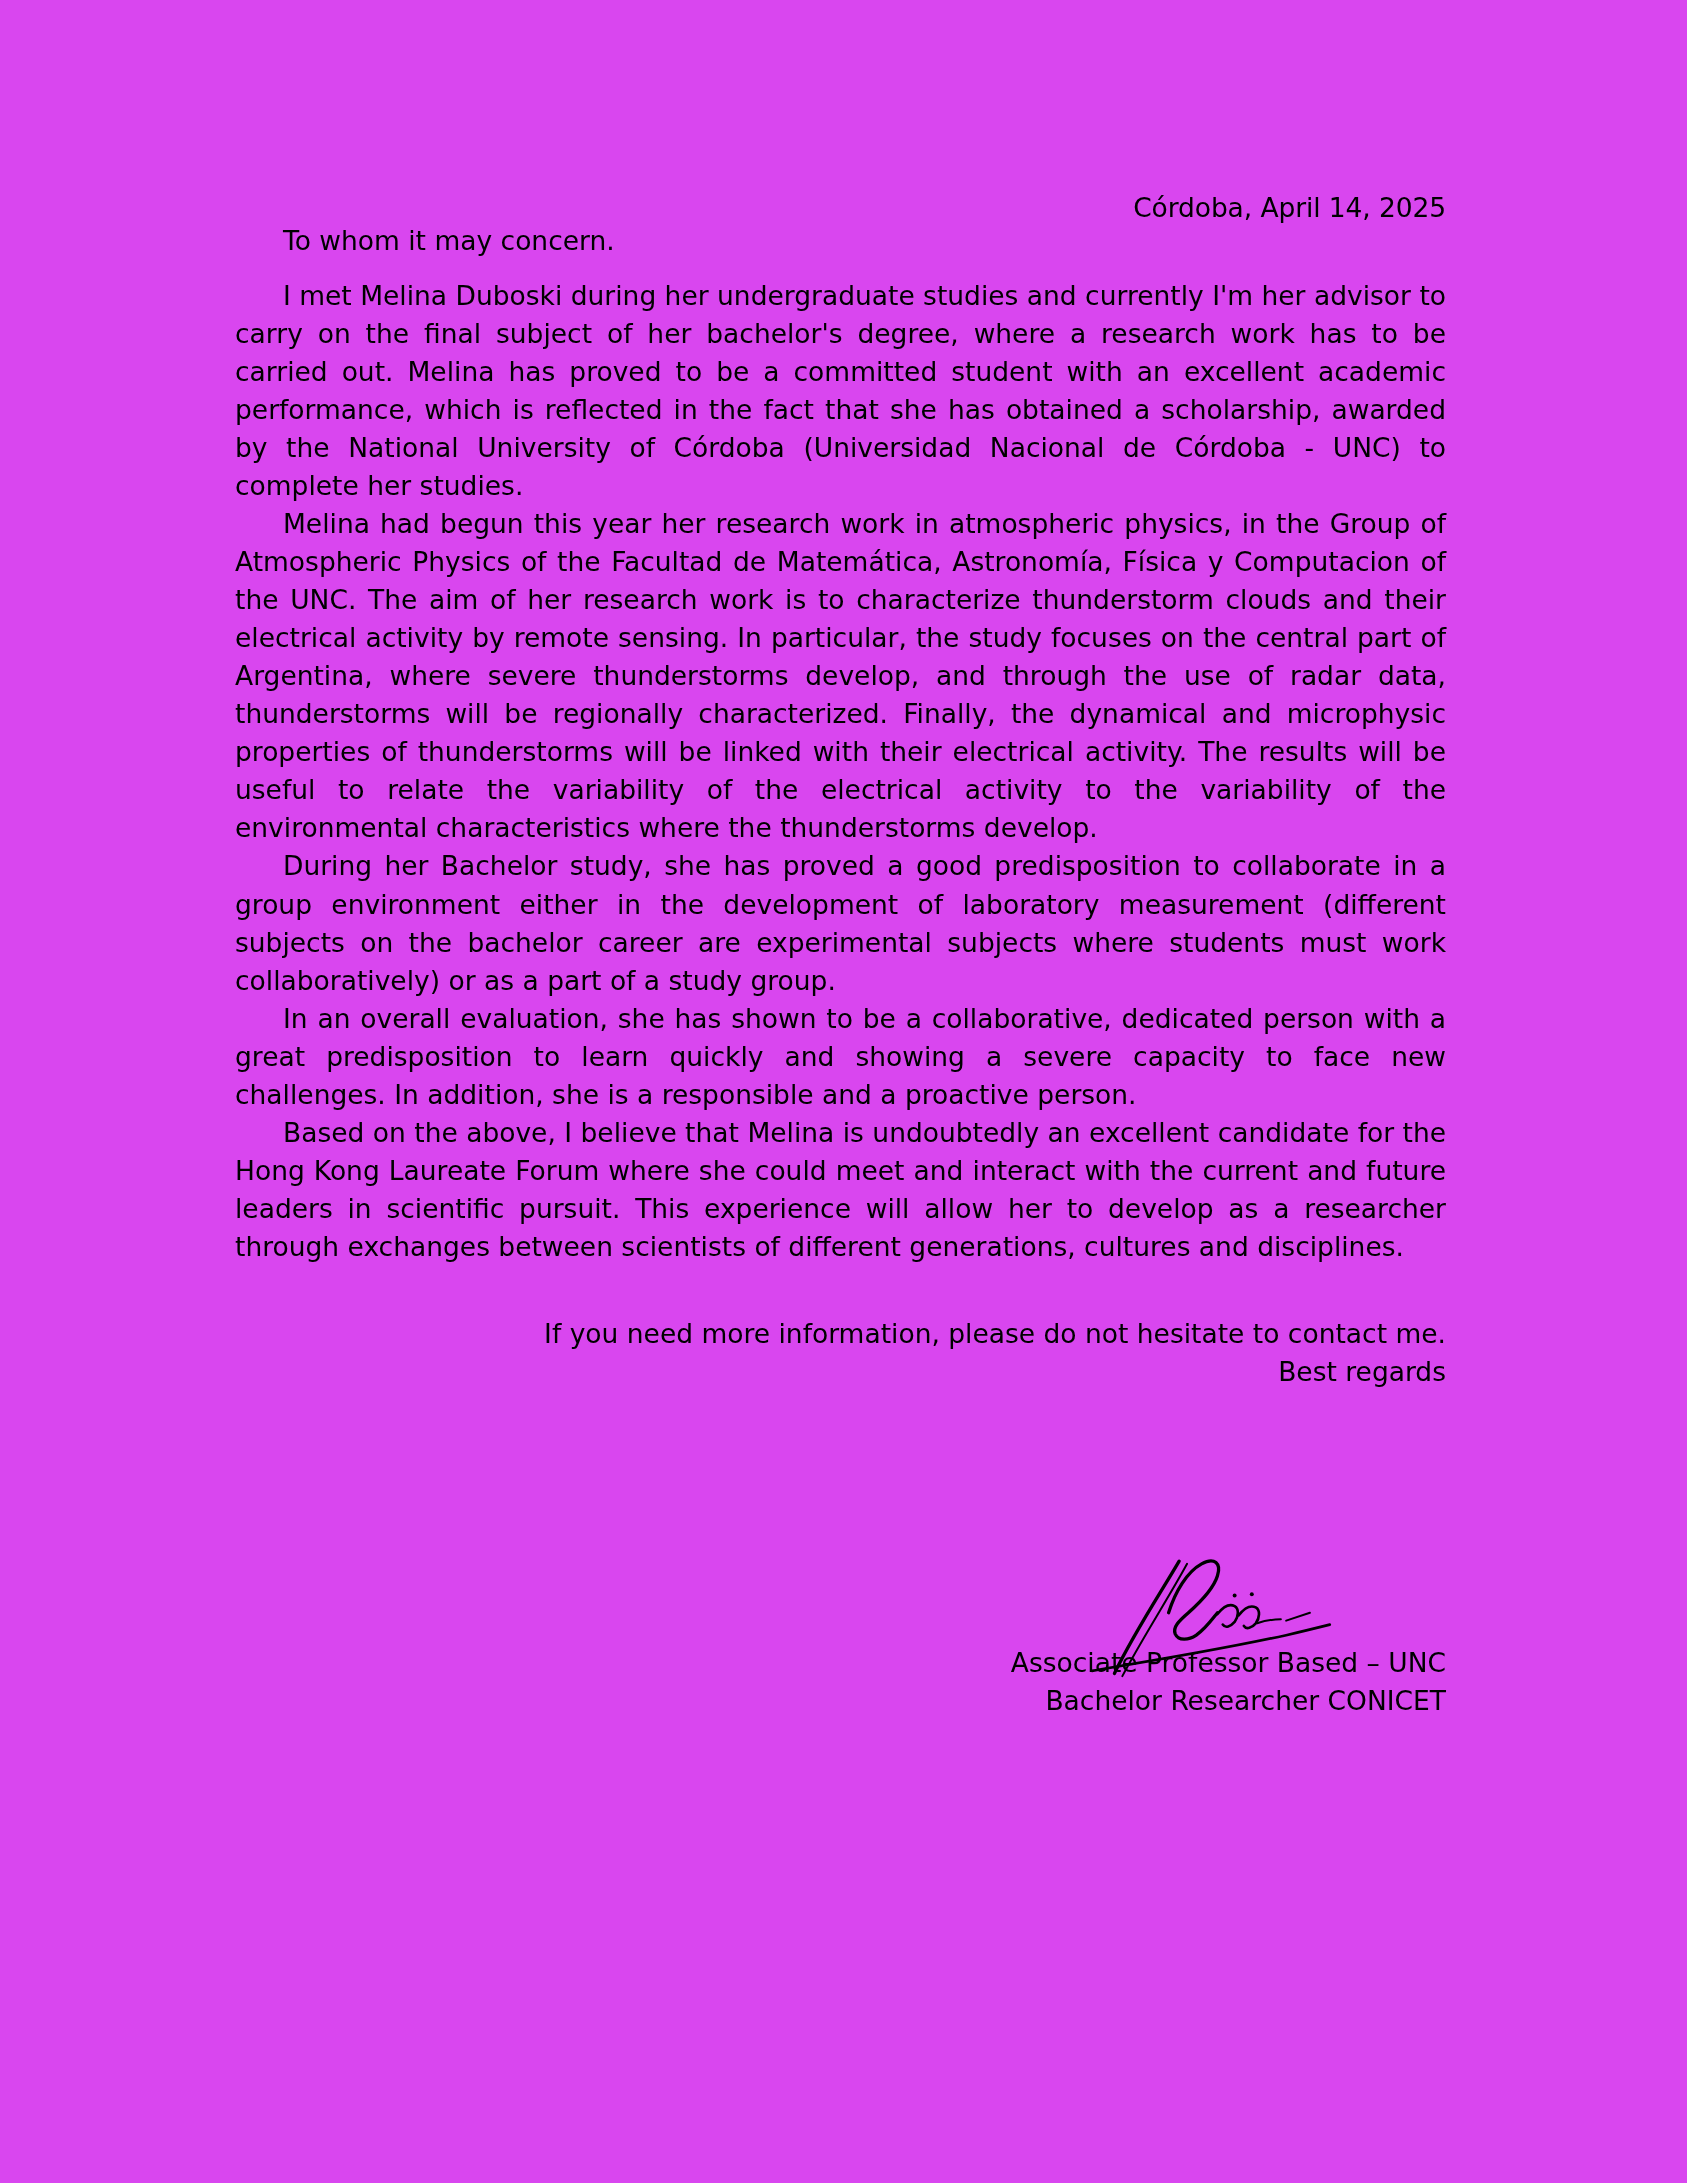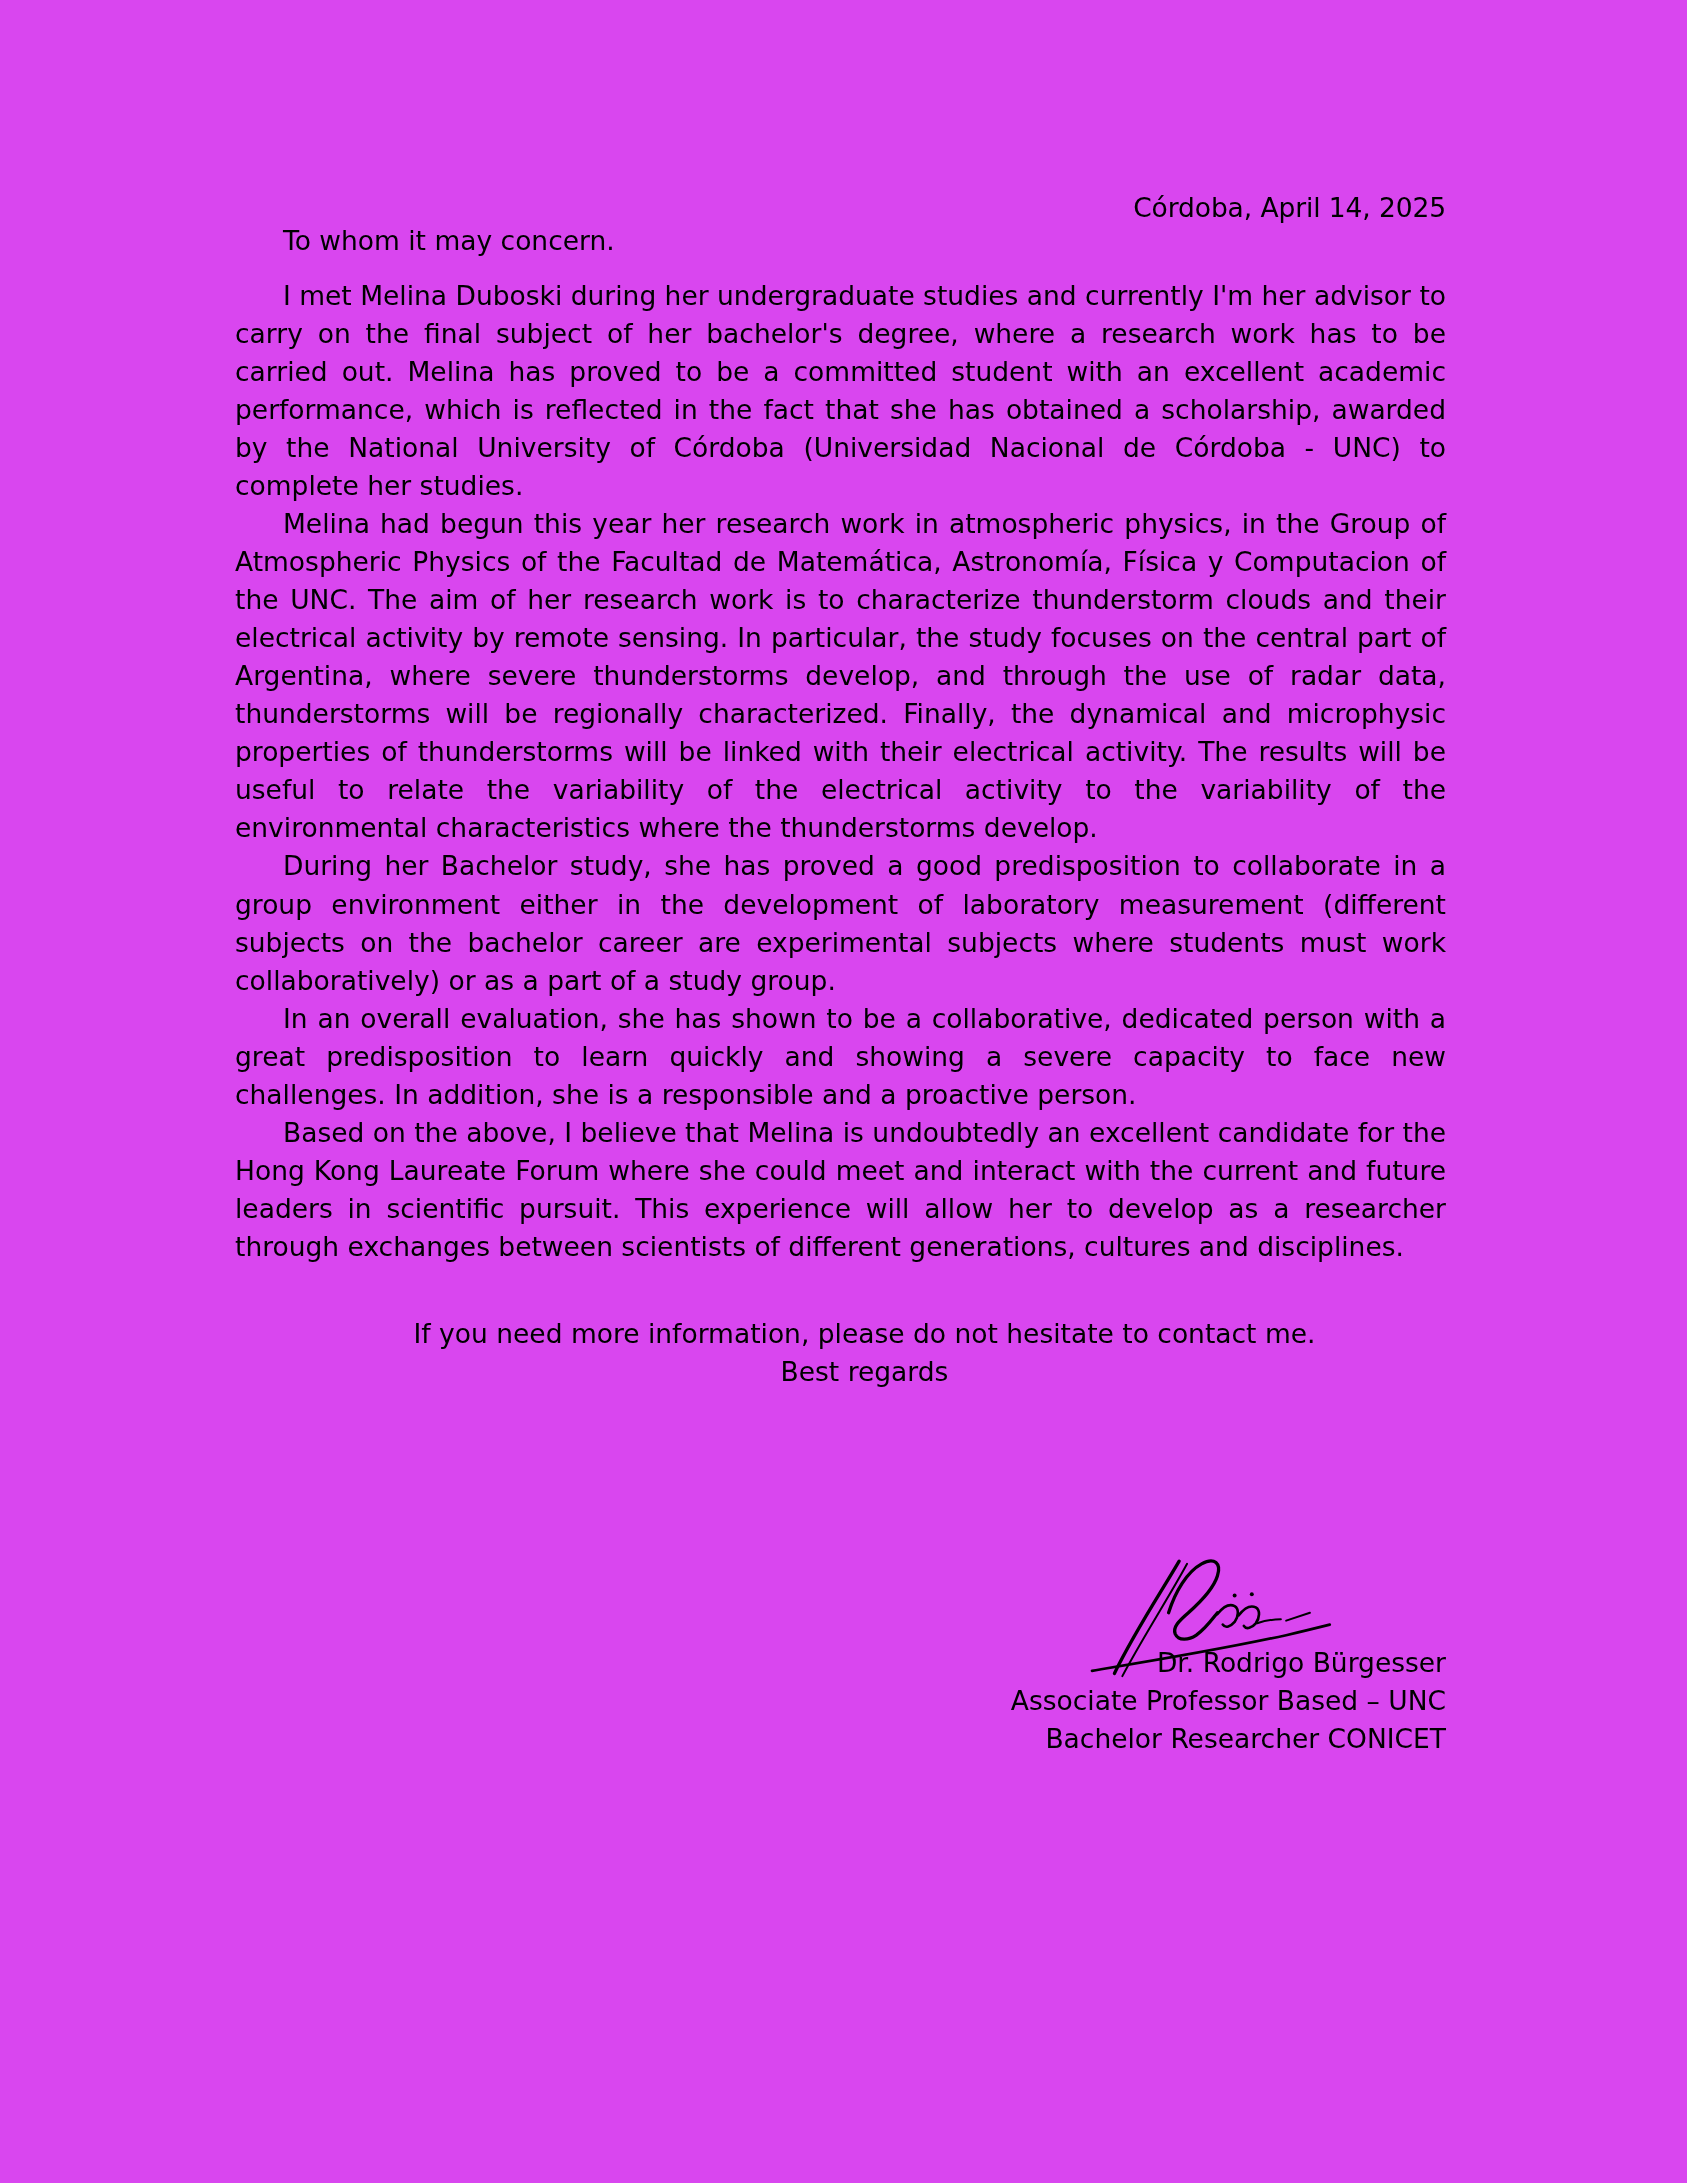--- a/index.html
+++ b/index.html
@@ -50,21 +50,21 @@
   .body-block p:last-child {
     margin-bottom: 0;
   }
   .closing {
     margin-top: 49px;
     font-size: 26.5px;
     line-height: 1.43;
   }
   .closing div {
     text-indent: 48px;
-    text-align: center;
+    text-align: right;
   }
   .signature-area {
     position: absolute;
     left: 0;
     top: 1475px;
     width: 1446px;
   }
   .sig-mark {
     position: absolute;
     left: 1088px;
@@ -136,21 +136,20 @@
           <path d="M256 156 C 268 152, 280 150, 292 150" stroke-width="3"></path>
           <path d="M300 152 C 312 148, 324 144, 336 140" stroke-width="3"></path>
           <circle cx="222" cy="114" r="3" fill="#000000" stroke="none"></circle>
           <circle cx="248" cy="112" r="3" fill="#000000" stroke="none"></circle>
           <path d="M6 228 C 90 214, 200 196, 300 174 C 330 167, 350 162, 366 158" stroke-width="4"></path>
         </g>
       </svg>
     </div>
 
     <div class="sig-lines">
-      <div class="sig-name">Dr. Rodrigo Bürgesser</div>
       <div>Associate Professor Based – UNC</div>
       <div>Bachelor Researcher CONICET</div>
     </div>
 
   </div>
 
 </div>
 
 
 </body></html>

